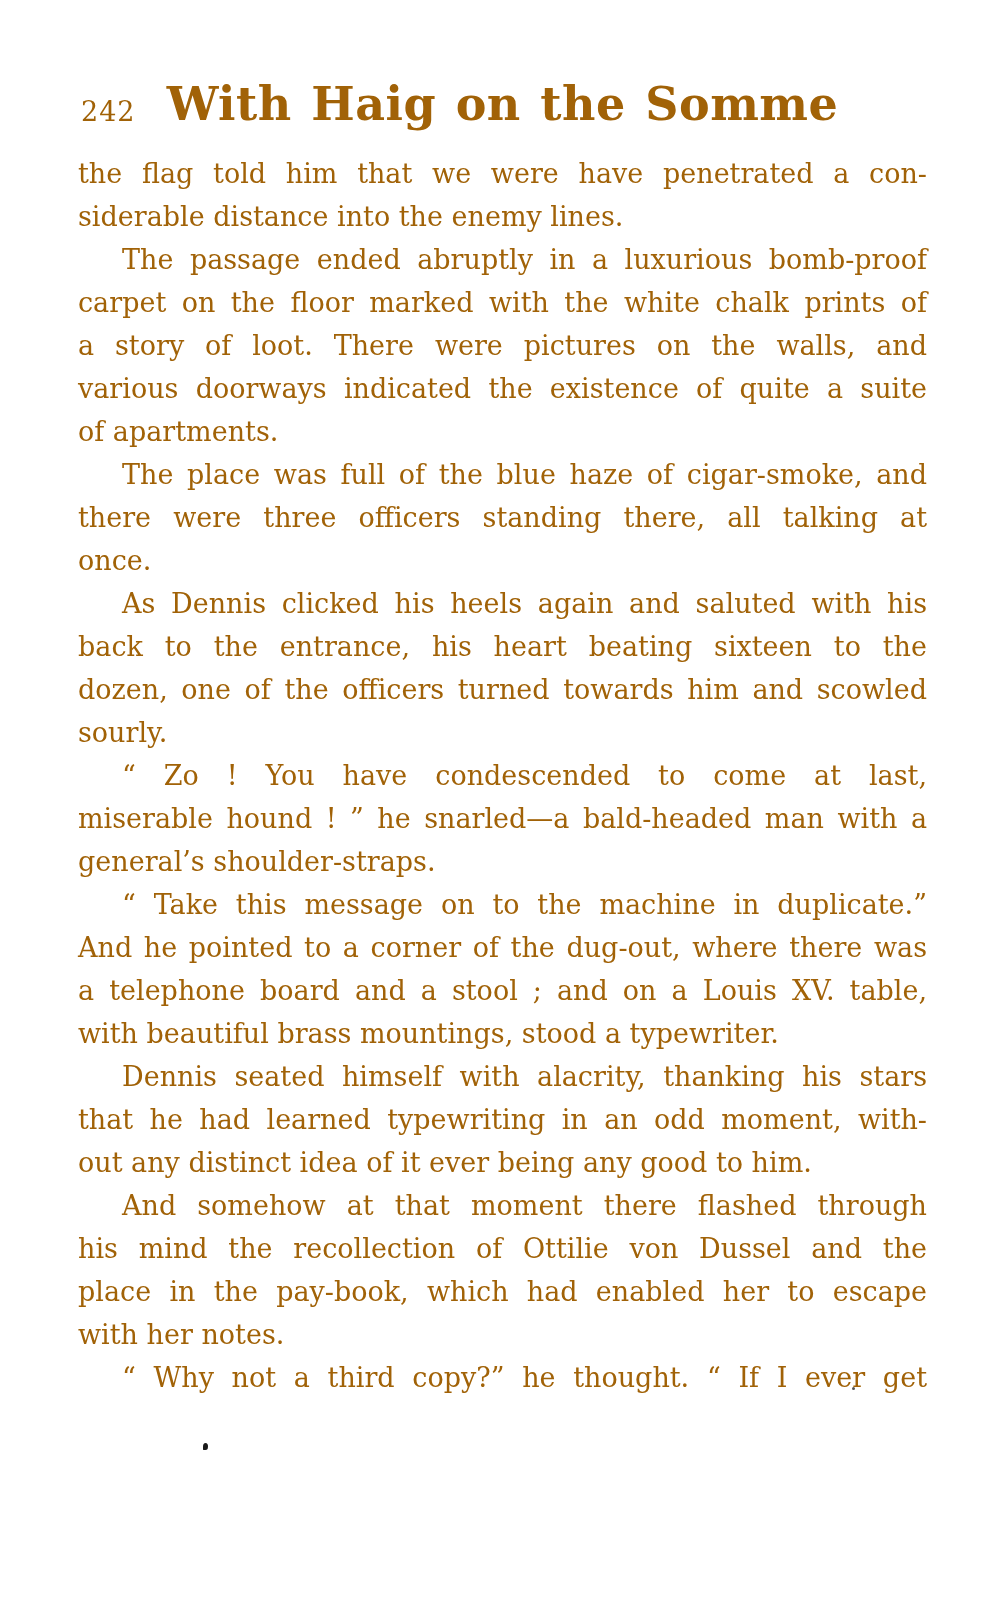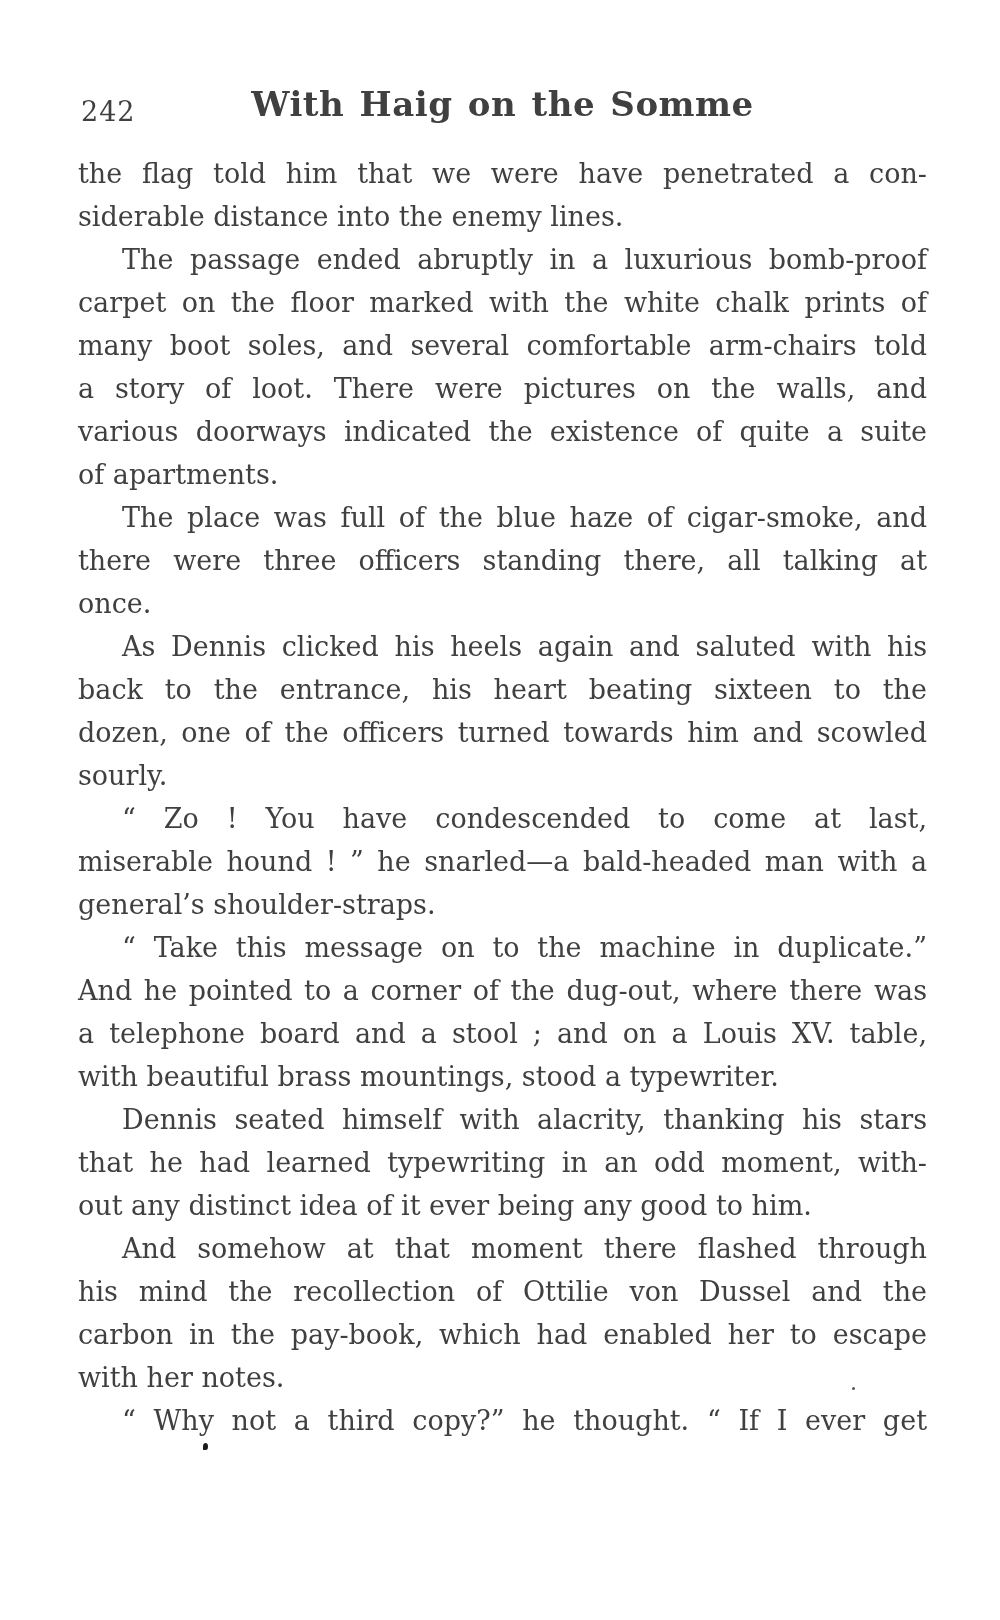--- a/index.html
+++ b/index.html
@@ -5,21 +5,21 @@
   html, body {
     margin: 0;
     padding: 0;
     background: #ffffff;
   }
   .page {
     position: relative;
     width: 1000px;
     height: 1620px;
     background: #ffffff;
-    color: #404040;
+    color: #a16207;
     font-family: "DejaVu Serif", "Liberation Serif", serif;
     overflow: hidden;
   }
   .running-header {
     position: absolute;
     left: 78px;
     top: 76px;
     width: 849px;
     height: 56px;
   }
@@ -27,21 +27,21 @@
     position: absolute;
     left: 3px;
     top: 22px;
     font-size: 27px;
     line-height: 1;
     letter-spacing: 1px;
   }
   .book-title {
     display: block;
     text-align: center;
-    font-size: 34px;
+    font-size: 46px;
     font-weight: bold;
     line-height: 56px;
     letter-spacing: 0.5px;
     word-spacing: 3px;
   }
   .page-body {
     position: absolute;
     left: 78px;
     top: 152px;
     width: 849px;
@@ -86,21 +86,20 @@
   <div class="running-header">
     <span class="page-number">242</span>
     <span class="book-title">With Haig on the Somme</span>
   </div>
 
   <div class="page-body">
       <div class="line">the flag told him that we were have penetrated a con-</div>
       <div class="line endline">siderable distance into the enemy lines.</div>
       <div class="line indent">The passage ended abruptly in a luxurious bomb-proof</div>
       <div class="line">carpet on the floor marked with the white chalk prints of</div>
-      <div class="line">many boot soles, and several comfortable arm-chairs told</div>
       <div class="line">a story of loot.  There were pictures on the walls, and</div>
       <div class="line">various doorways indicated the existence of quite a suite</div>
       <div class="line endline">of apartments.</div>
       <div class="line indent">The place was full of the blue haze of cigar-smoke, and</div>
       <div class="line">there were three officers standing there, all talking at</div>
       <div class="line endline">once.</div>
       <div class="line indent">As Dennis clicked his heels again and saluted with his</div>
       <div class="line">back to the entrance, his heart beating sixteen to the</div>
       <div class="line">dozen, one of the officers turned towards him and scowled</div>
       <div class="line endline">sourly.</div>
@@ -109,21 +108,21 @@
       <div class="line endline">general’s shoulder-straps.</div>
       <div class="line indent">“ Take this message on to the machine in duplicate.”</div>
       <div class="line">And he pointed to a corner of the dug-out, where there was</div>
       <div class="line">a telephone board and a stool ; and on a Louis XV. table,</div>
       <div class="line endline">with beautiful brass mountings, stood a typewriter.</div>
       <div class="line indent">Dennis seated himself with alacrity, thanking his stars</div>
       <div class="line">that he had learned typewriting in an odd moment, with-</div>
       <div class="line endline">out any distinct idea of it ever being any good to him.</div>
       <div class="line indent">And somehow at that moment there flashed through</div>
       <div class="line">his mind the recollection of Ottilie von Dussel and the</div>
-      <div class="line">carbon in the pay-book, which had enabled her to escape</div>
+      <div class="line">place in the pay-book, which had enabled her to escape</div>
       <div class="line endline">with her notes.</div>
       <div class="line indent">“ Why not a third copy?” he thought.  “ If I ever get</div>
     </div>
 
   <div class="speck-a"></div>
   <div class="speck-b"></div>
 
 </div>
 
 </body></html>

